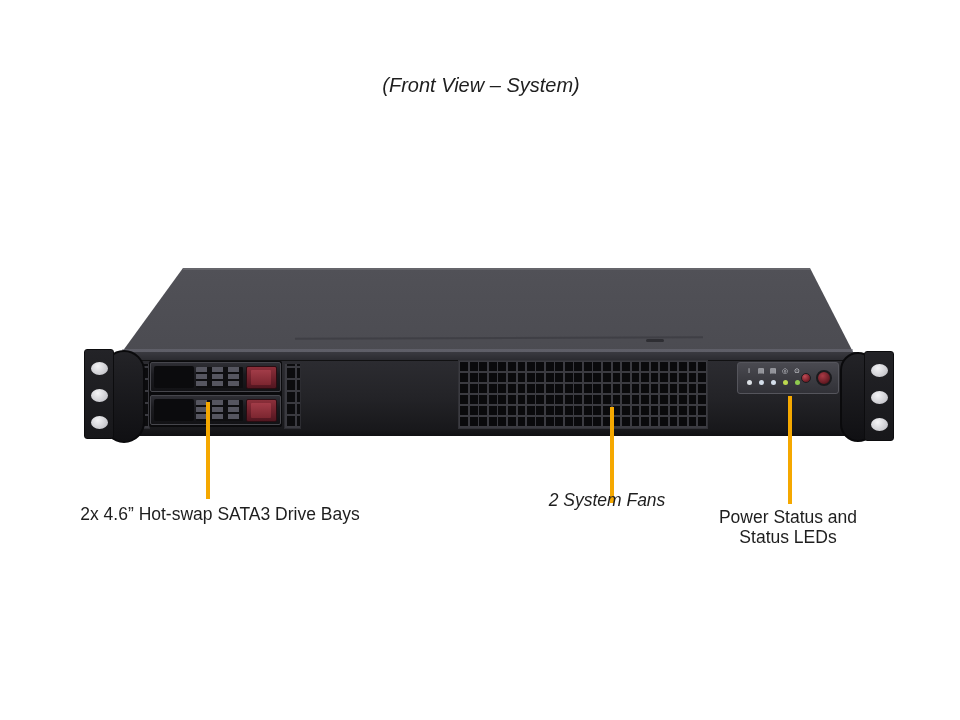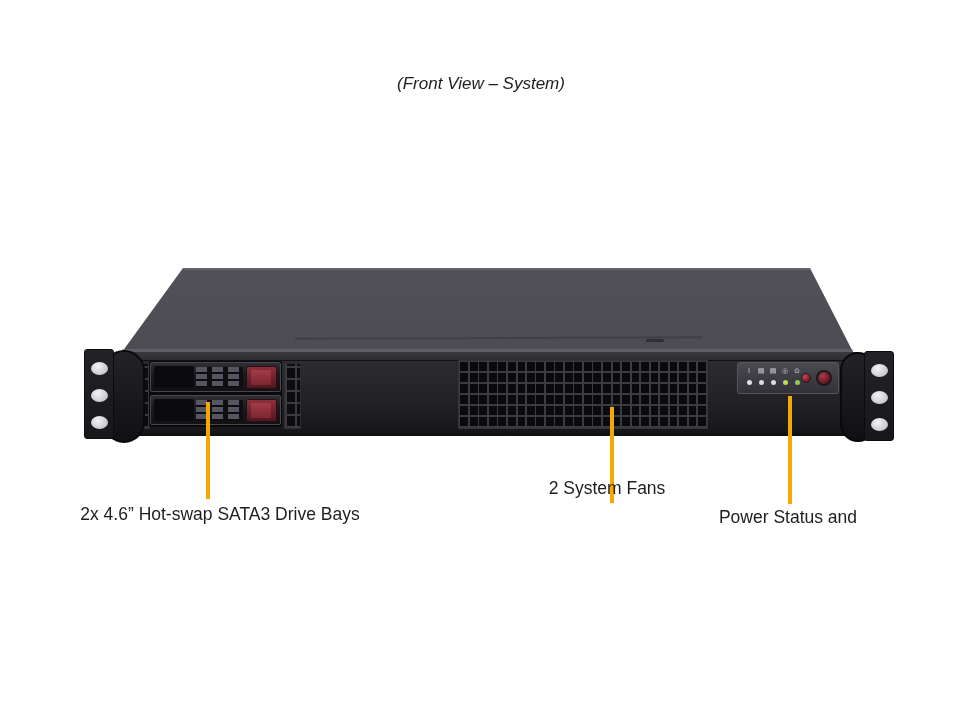--- a/index.html
+++ b/index.html
@@ -1,21 +1,21 @@
 <!DOCTYPE html>
 <html style="--callout-line: #F5A800; --label-text: #1E1E1E; --chassis-top-light: #5E5E64; --chassis-top-dark: #44444A; --chassis-front: #232327; --latch-red: #8C2F3A; --led-panel: #3E3E44;"><head>
 <meta charset="utf-8">
 <style>
   html,body{margin:0;padding:0;background:#ffffff;}
   .stage{position:relative;width:960px;height:720px;background:#ffffff;overflow:hidden;
          font-family:"Liberation Sans", sans-serif;}
 
   
   .fig-title{position:absolute;left:331px;top:74px;width:300px;text-align:center;
-             font-size:17px;font-style:italic;color:var(--label-text,#1e1e1e);}
+             font-size:20px;font-style:italic;color:var(--label-text,#1e1e1e);}
 
   
   .top-cover{position:absolute;left:0;top:0;width:960px;height:460px;
              clip-path:polygon(183px 268px,810px 268px,853px 352px,122px 352px);
              background:linear-gradient(180deg,var(--chassis-top-light,#5e5e64) 0%,#525258 55%,var(--chassis-top-dark,#44444a) 100%);}
   .top-back-edge{position:absolute;left:183px;top:268px;width:627px;height:2px;background:#6e6e74;opacity:.7;}
   .top-front-bevel{position:absolute;left:122px;top:349px;width:731px;height:3px;background:#70707a;opacity:.55;}
   .top-seam{position:absolute;left:295px;top:337px;width:408px;height:1.5px;background:#3c3c42;opacity:.8;transform:rotate(-0.2deg);}
   .top-latch{position:absolute;left:646px;top:339px;width:18px;height:3px;background:#2e2e33;border-radius:2px;}
 
@@ -77,21 +77,21 @@
   .handle-left{left:103px;top:350px;width:42px;height:93px;border-radius:22px;}
   .handle-right{left:840px;top:352px;width:36px;height:90px;border-radius:18px;}
 
   
   .callout-line{position:absolute;width:4px;background:var(--callout-line,#f5a800);}
   .line-bays{left:206px;top:402px;height:97px;}
   .line-fans{left:610px;top:407px;height:96px;}
   .line-power{left:788px;top:396px;height:108px;}
   .callout-label{position:absolute;text-align:center;font-size:17.5px;line-height:20px;color:var(--label-text,#1e1e1e);}
   .label-bays{left:60px;top:504px;width:320px;}
-  .label-fans{left:507px;top:478px;width:200px;}
+  .label-fans{left:507px;top:490px;width:200px;font-style:italic;}
   .label-power{left:688px;top:507px;width:200px;}
 </style>
 </head>
 <body>
 
 <div class="stage">
 
   <div class="fig-title">(Front View – System)</div>
 
   <div>
@@ -167,15 +167,16 @@
   </div>
 
   <div class="callout-line line-bays"></div>
   <div class="callout-line line-fans"></div>
   <div class="callout-line line-power"></div>
 
   <div class="callout-label label-bays">2x 4.6” Hot-swap SATA3 Drive Bays</div>
   <div class="callout-label label-fans">2 System Fans</div>
   <div class="callout-label label-power">
     <div>Power Status and</div>
+    <div>Status LEDs</div>
   </div>
 
 </div>
 
 </body></html>

